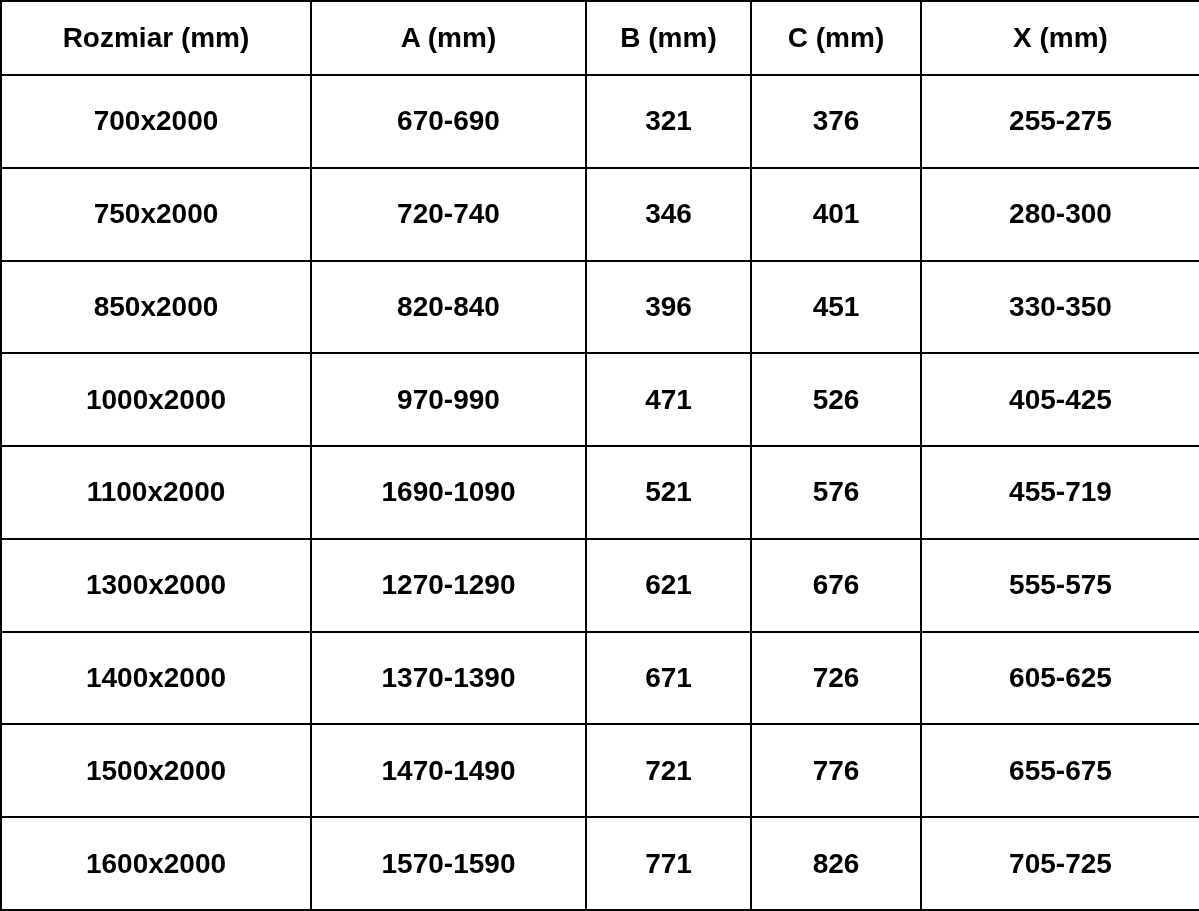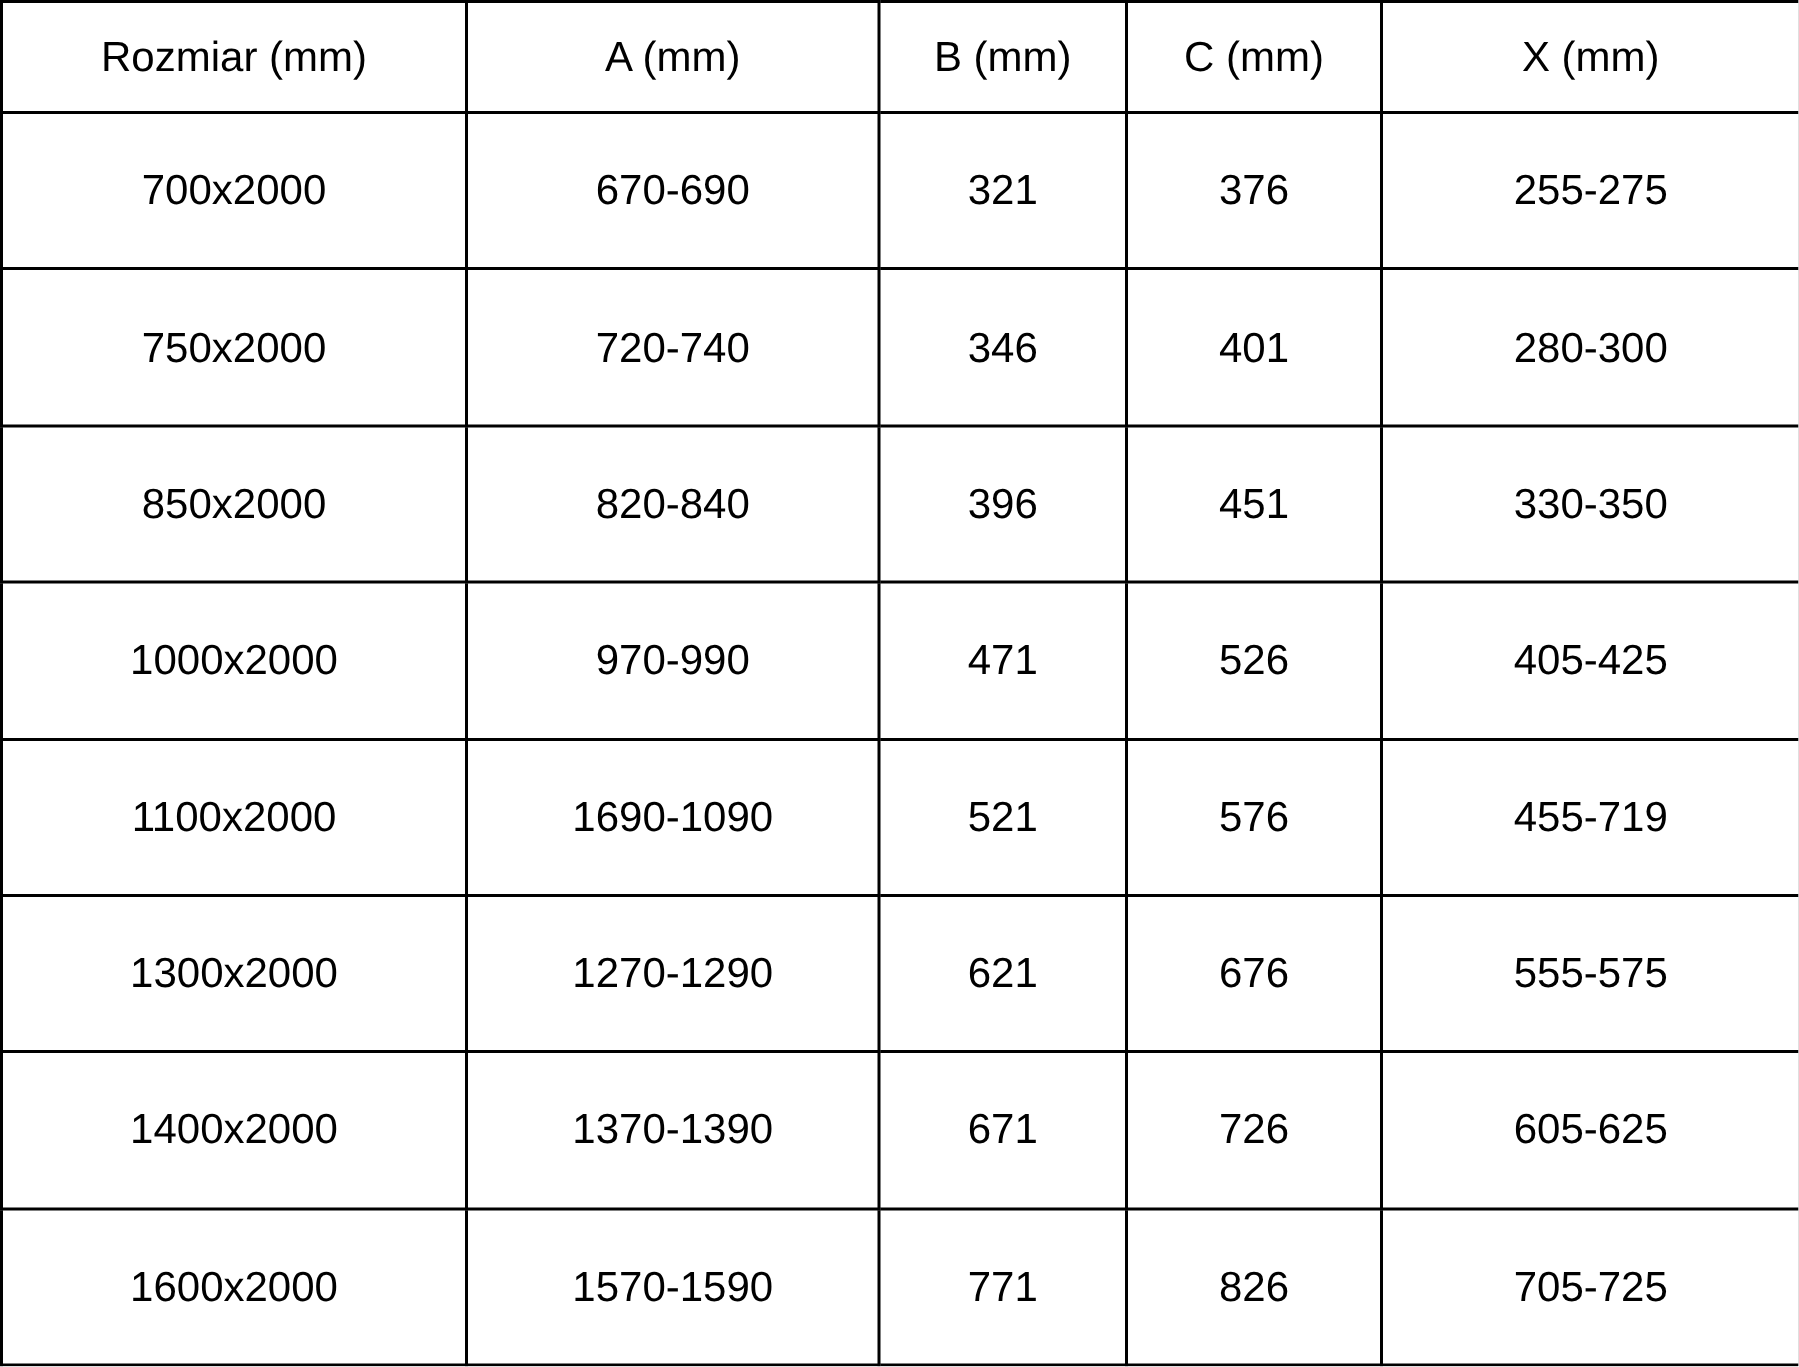--- a/index.html
+++ b/index.html
@@ -25,26 +25,26 @@
     border: 2px solid #000000;
     text-align: center;
     vertical-align: middle;
     color: #000000;
     padding: 0;
     overflow: hidden;
     white-space: nowrap;
   }
   table.dim-table th {
     font-size: 28px;
-    font-weight: normal;
+    font-weight: bold;
     height: 72px;
   }
   table.dim-table td {
     font-size: 28px;
-    font-weight: normal;
+    font-weight: bold;
   }
 </style>
 </head>
 <body>
 
 <div class="page">
   <table class="dim-table">
     <colgroup>
       <col style="width:310px">
       <col style="width:275px">
@@ -105,20 +105,27 @@
           <td>555-575</td>
         </tr>
         <tr>
           <td>1400x2000</td>
           <td>1370-1390</td>
           <td>671</td>
           <td>726</td>
           <td>605-625</td>
         </tr>
         <tr>
+          <td>1500x2000</td>
+          <td>1470-1490</td>
+          <td>721</td>
+          <td>776</td>
+          <td>655-675</td>
+        </tr>
+        <tr>
           <td>1600x2000</td>
           <td>1570-1590</td>
           <td>771</td>
           <td>826</td>
           <td>705-725</td>
         </tr>
       </tbody>
   </table>
 </div>
 

